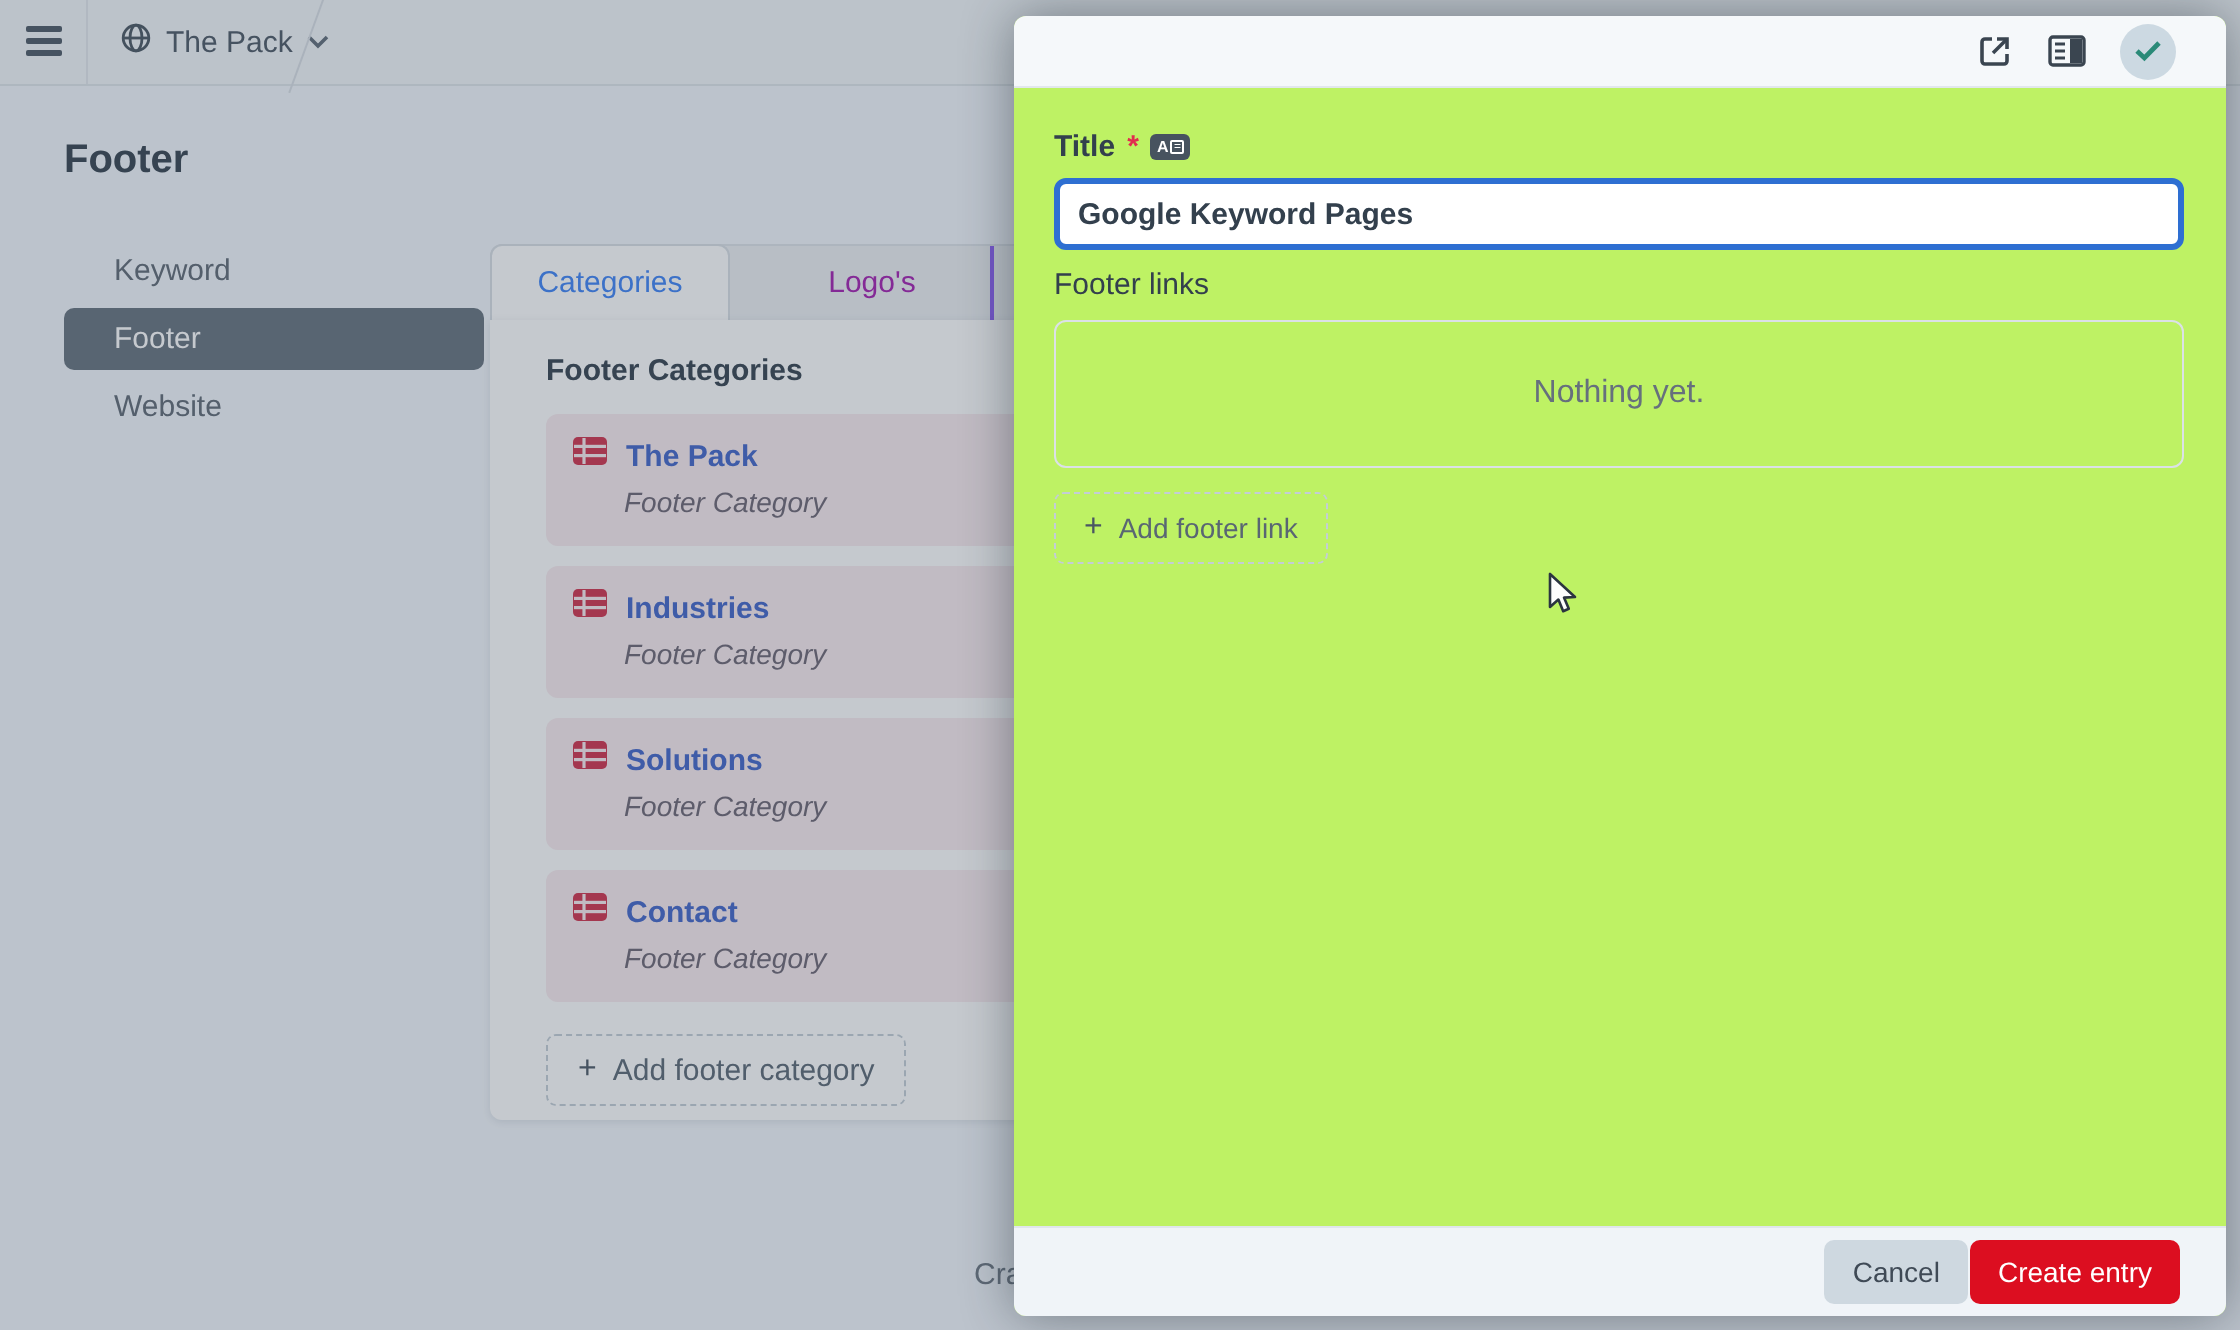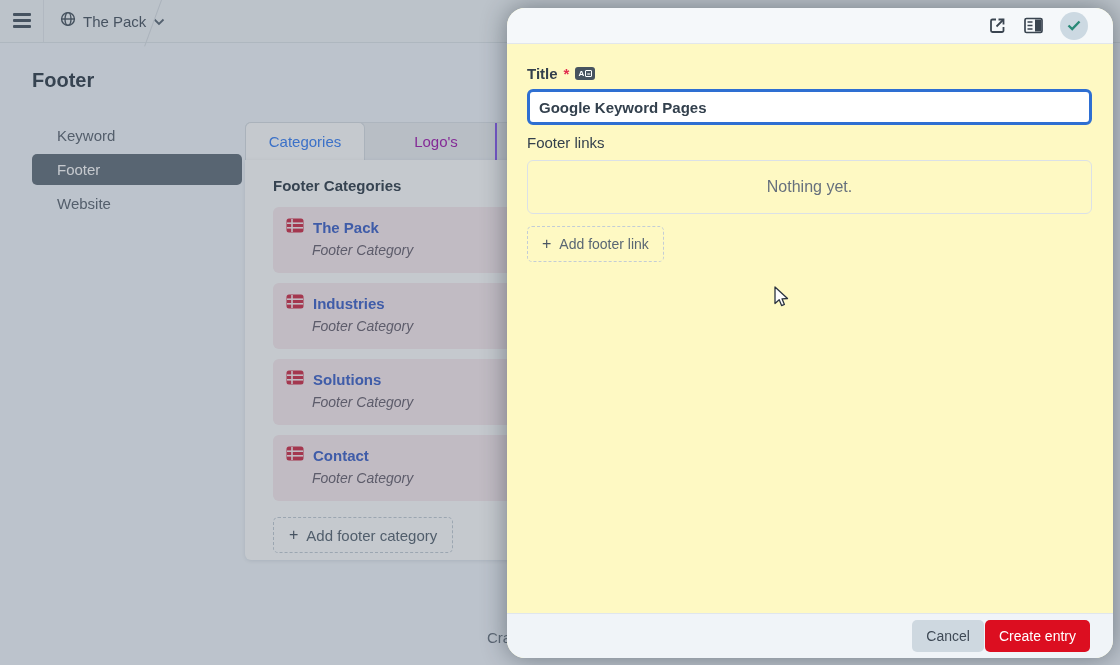--- a/index.html
+++ b/index.html
@@ -54,21 +54,21 @@
     padding:8px 15px; margin-top:6px; cursor:pointer;
   }
   .plus-glyph { font-size:16px; color:#4a5663; }
   .craft-brand { position:absolute; left:487px; top:629px; font-size:15px; color:#6a7480; }
 
   .dim-overlay { position:absolute; inset:0; background:rgba(62,76,92,.30); z-index:5; }
 
   
   .slideout {
     position:absolute; left:507px; top:8px; width:606px; height:650px; z-index:10;
-    background:#fef9c3; border-radius:18px; box-shadow:0 0 26px rgba(25,35,45,.45);
+    background:#bef264; border-radius:6px; box-shadow:0 0 26px rgba(25,35,45,.45);
     overflow:hidden;
   }
   .so-header {
     position:absolute; left:0; top:0; width:100%; height:36px;
     background:#f5f8fa; border-bottom:1px solid #e2e7ec;
     display:flex; align-items:center; justify-content:flex-end; gap:17px; padding-right:25px;
   }
   .icon-btn { display:flex; align-items:center; justify-content:center; cursor:pointer; background:none; border:none; padding:0; }
   .check-circle { width:28px; height:28px; border-radius:50%; background:#ccd9e2; }
   .so-body { position:absolute; left:0; top:37px; width:100%; padding:20px 21px 0 20px; }
@@ -81,21 +81,21 @@
     color:#fff; font-size:8px; font-weight:bold;
   }
   .tb-box { display:inline-block; width:7px; height:7px; border:1px solid #fff; border-radius:1px; font-size:6px; line-height:6px; text-align:center; font-weight:normal; }
   .title-input {
     width:565px; height:36px; border:3px solid #2e6fd2; border-radius:6px;
     font-family:"Liberation Sans", sans-serif; font-size:15px; color:#33404d;
     padding:0 9px; outline:none; background:#fff;font-weight:bold;
   }
   .links-label { margin-top:9px; margin-bottom:9px; font-size:15px; font-weight:normal; color:#33404d; }
   .empty-box {
-    width:565px; height:54px; border:1px solid #dbe1e7; border-radius:6px;
+    width:565px; height:74px; border:1px solid #dbe1e7; border-radius:6px;
     display:flex; align-items:center; justify-content:center;
     font-size:16px; color:#66707d;
   }
   .add-link-btn { margin-top:12px; font-size:14px; padding:8px 14px; }
   .so-footer {
     position:absolute; left:0; bottom:0; width:100%; height:45px;
     background:#f0f4f8; border-top:1px solid #e0e6ec;
     display:flex; align-items:center; justify-content:flex-end; gap:1px; padding-right:23px;
   }
   .btn { border:none; border-radius:5px; font-family:"Liberation Sans", sans-serif; font-size:14px; padding:8px 14px; cursor:pointer; }

